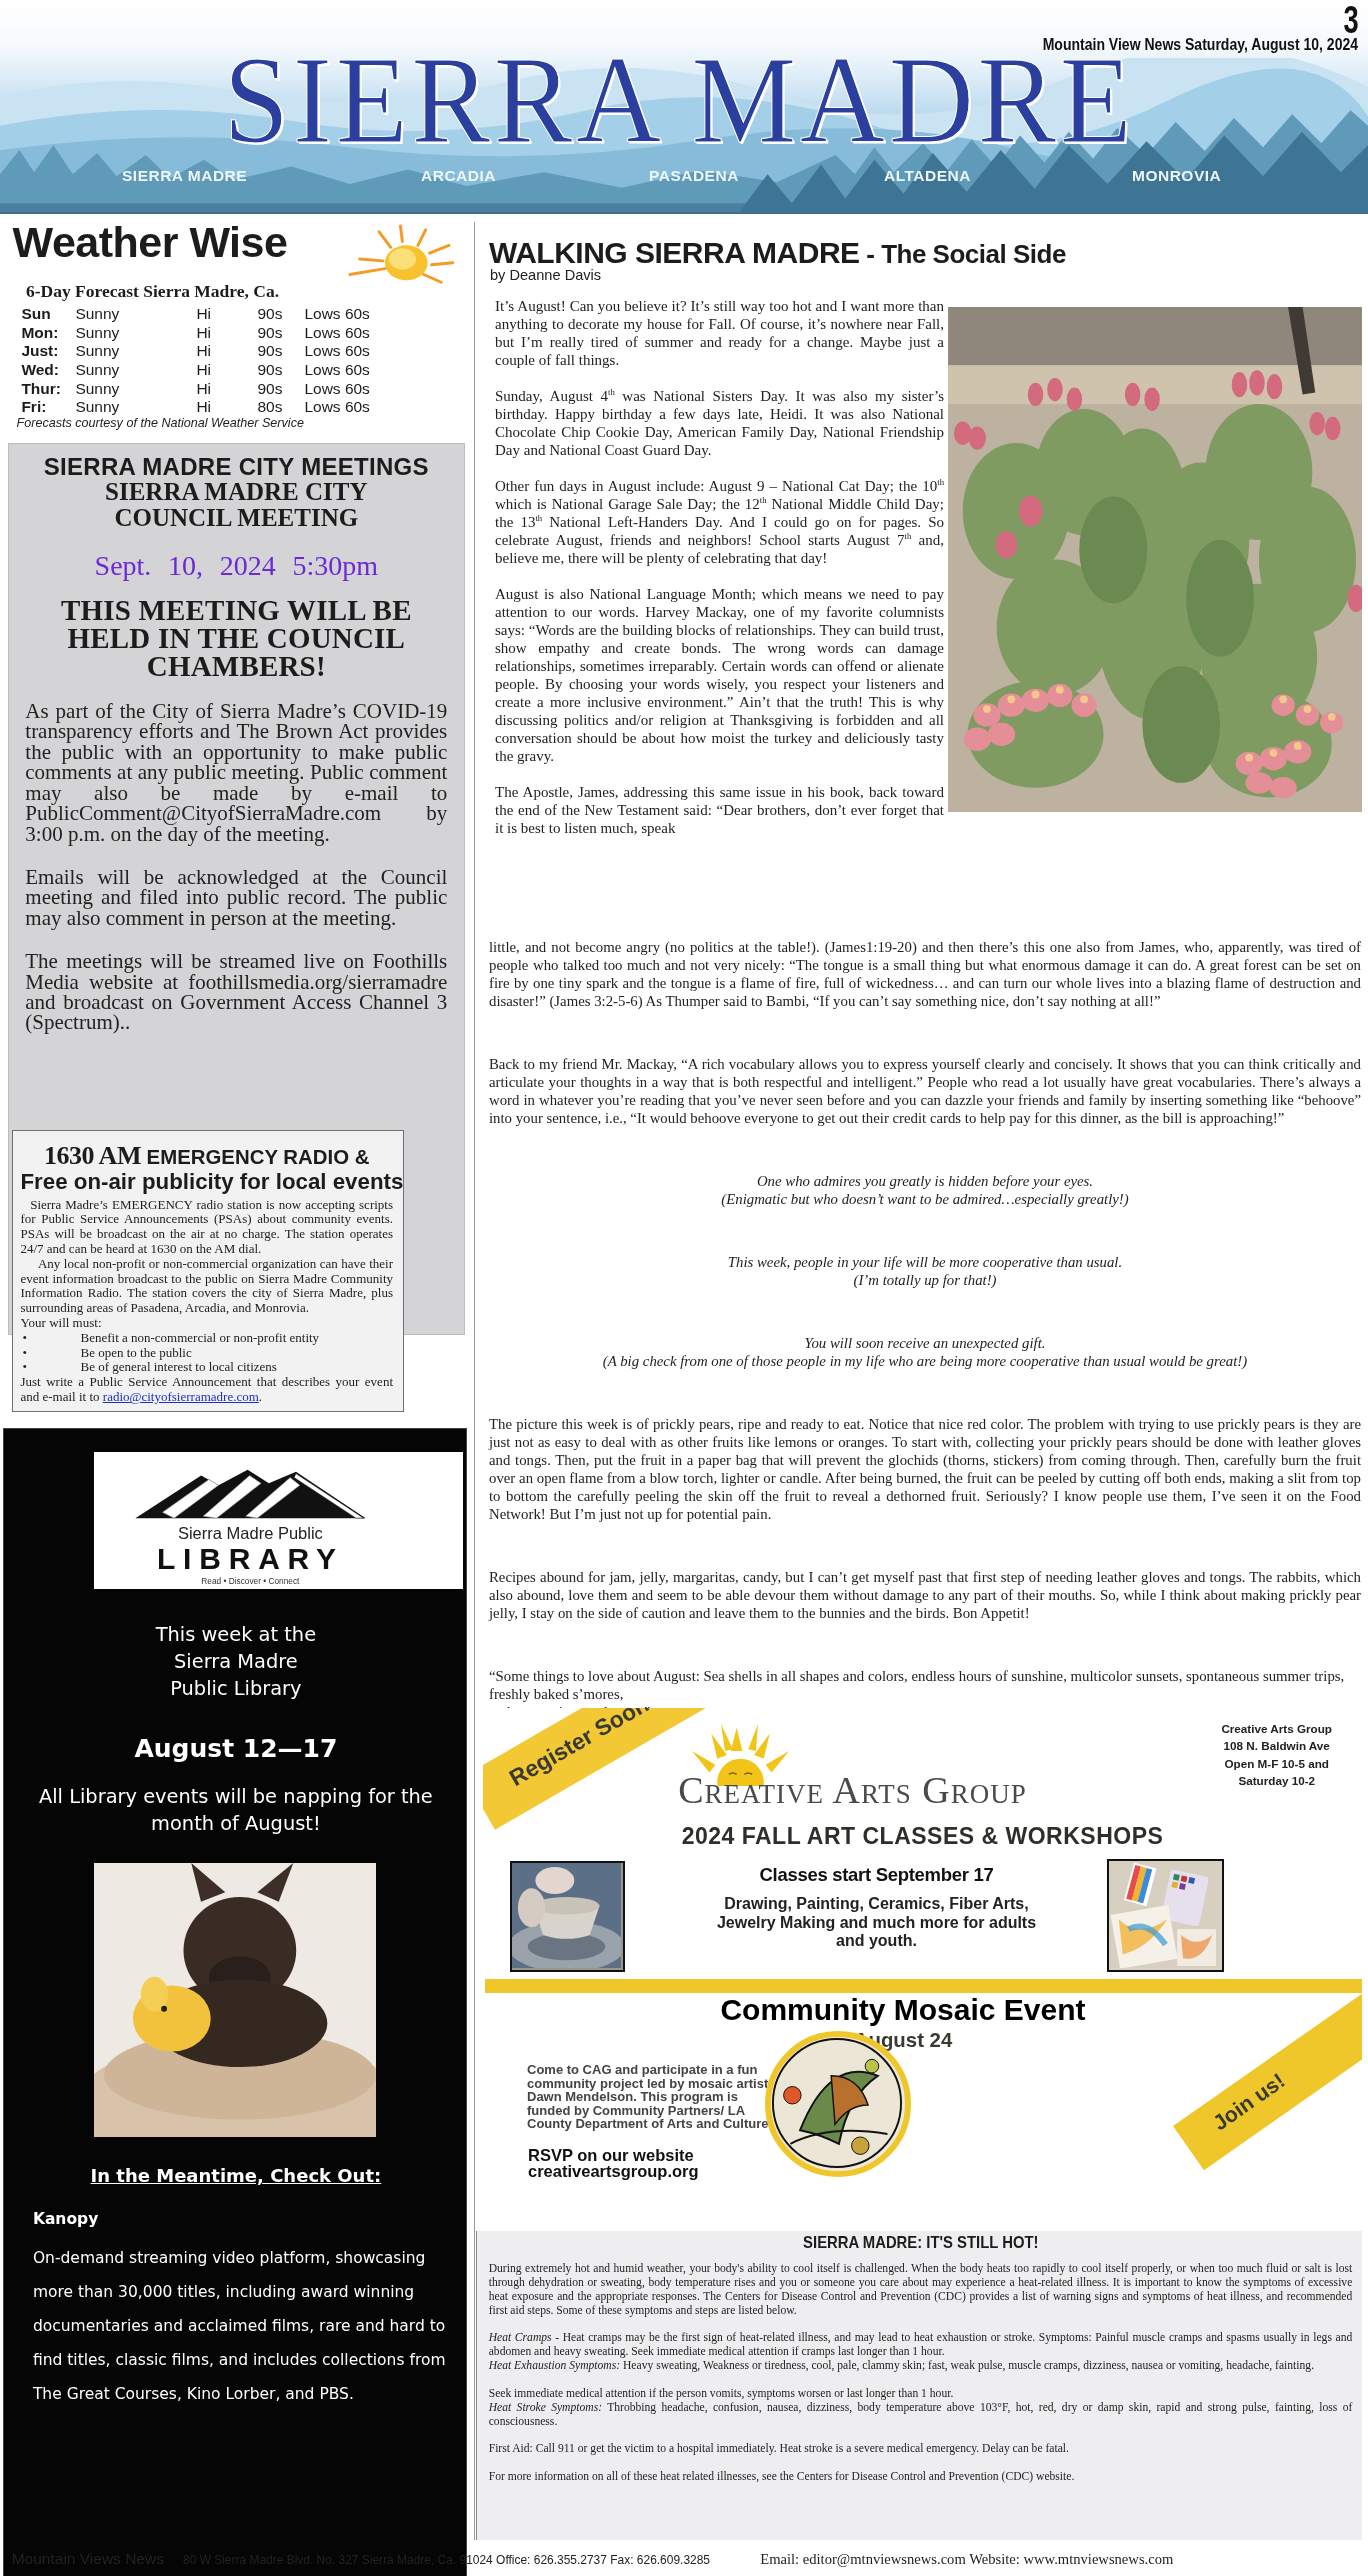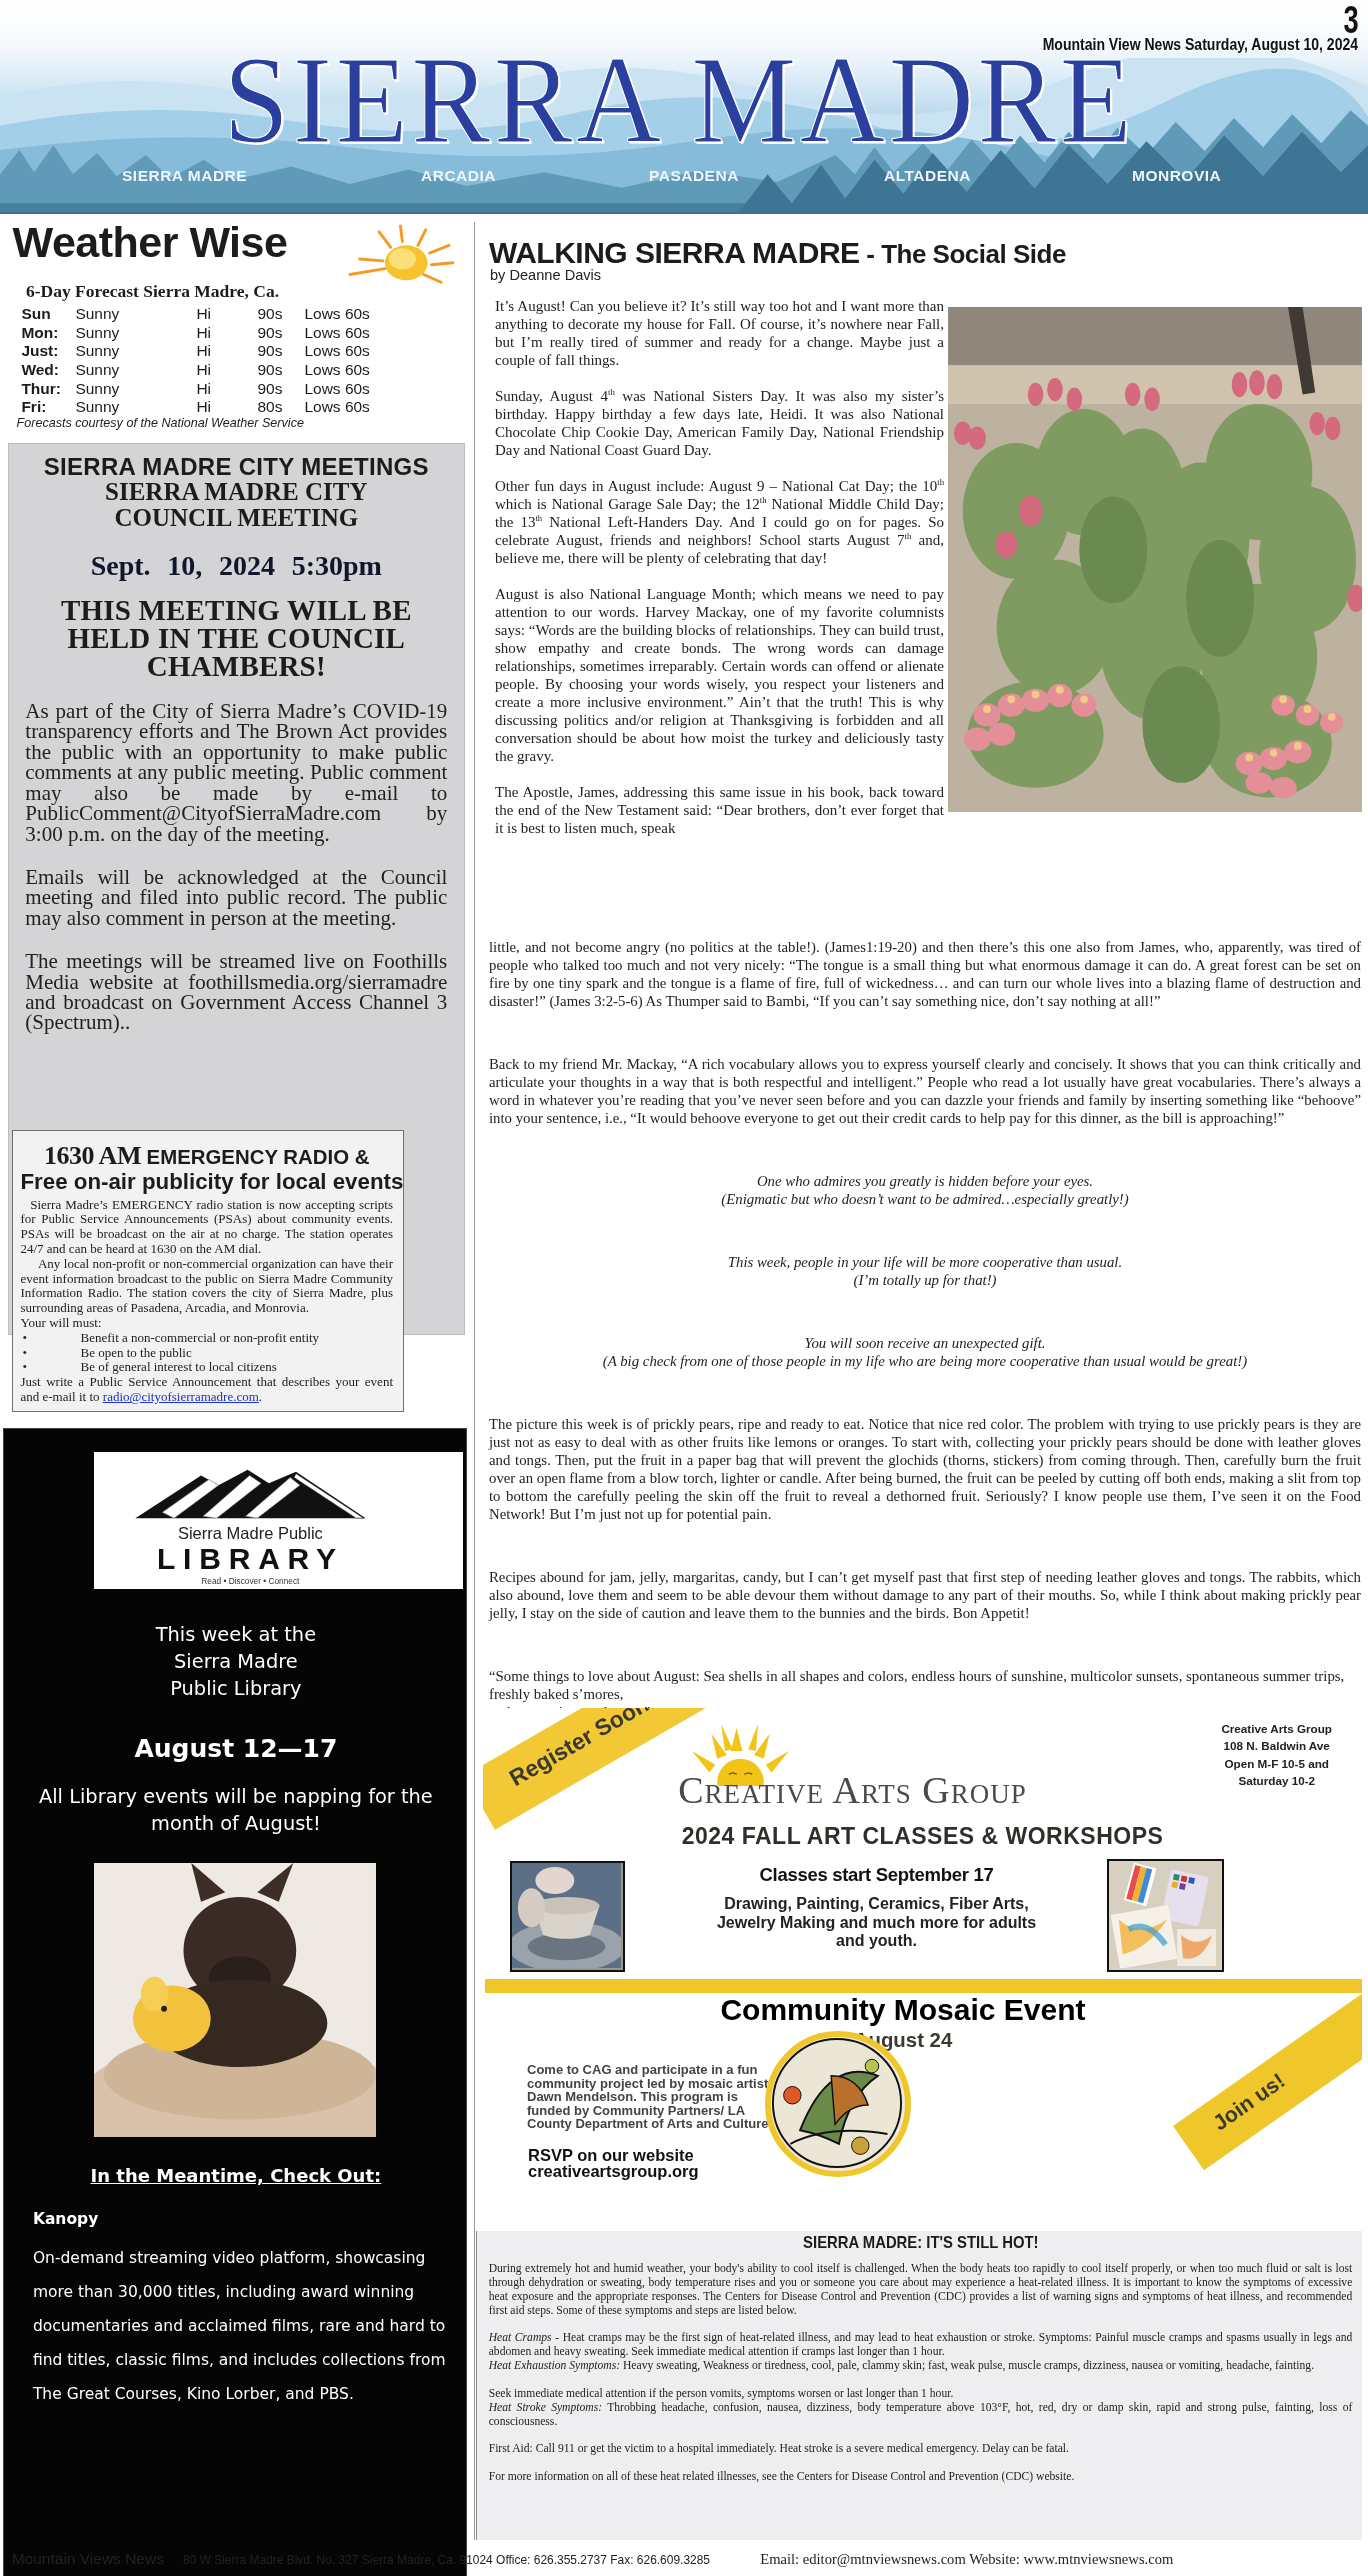--- a/index.html
+++ b/index.html
@@ -30,21 +30,21 @@
   .f-day { left: 0; font-weight: bold; }
   .f-cond { left: 54px; }
   .f-hi { left: 175px; }
   .f-hival { left: 236px; }
   .f-low { left: 283px; }
   .forecast-credit { position: absolute; left: 16.5px; top: 200px; font-family: "Liberation Sans", sans-serif; font-style: italic; font-size: 12.6px; color: #222; }
 
   .meetings { position: absolute; left: 7.8px; top: 227px; width: 457px; height: 892px; background: #d4d4d6; border: 1px solid #bdbdbd; padding: 9.7px 16.5px 0 16.5px; text-align: center; }
   .meet-h1 { font-family: "Liberation Sans", sans-serif; font-weight: bold; font-size: 24px; line-height: 25px; letter-spacing: 0.3px; color: #1c1c1c; }
   .meet-h2 { font-family: "Liberation Serif", serif; font-weight: bold; font-size: 25px; line-height: 26px; color: #1c1c1c; }
-  .meet-date { font-family: "Liberation Serif", serif; font-weight: bold; font-size: 28px; margin-top: 19.4px; color: #0f172a; word-spacing: 9.7px; }
+  .meet-date { font-family: "Liberation Serif", serif; font-weight: normal; font-size: 28px; margin-top: 19.4px; color: #6d28d9; word-spacing: 9.7px; }
   .meet-held { font-family: "Liberation Serif", serif; font-weight: bold; font-size: 29px; line-height: 28px; margin-top: 13.6px; color: #1c1c1c; letter-spacing: 0.2px; }
   .meet-p { font-family: "Liberation Serif", serif; font-size: 21px; line-height: 20.4px; text-align: justify; color: #222; margin-top: 23px; }
   .meet-p.first { margin-top: 21.4px; }
 
   .radio { position: absolute; left: 11.7px; top: 914px; width: 392px; height: 282px; background: #f2f2f2; border: 1.9px solid #6f6f6f; padding: 11.7px 9.7px 0 7.8px; }
   .radio-h1 { text-align: center; font-family: "Liberation Sans", sans-serif; font-weight: bold; font-size: 20.4px; line-height: 25px; color: #1c1c1c; white-space: nowrap; }
   .radio-h1 .am { font-family: "Liberation Serif", serif; font-size: 26px; letter-spacing: -0.5px; }
   .radio-h2 { text-align: center; font-family: "Liberation Sans", sans-serif; font-weight: bold; font-size: 22.3px; line-height: 24px; color: #1c1c1c; margin-bottom: 3.9px; white-space: nowrap; }
   .radio-p { font-family: "Liberation Serif", serif; font-size: 13px; line-height: 14.8px; text-align: justify; color: #222; }
   .radio-p.indent { text-indent: 9.7px; }

